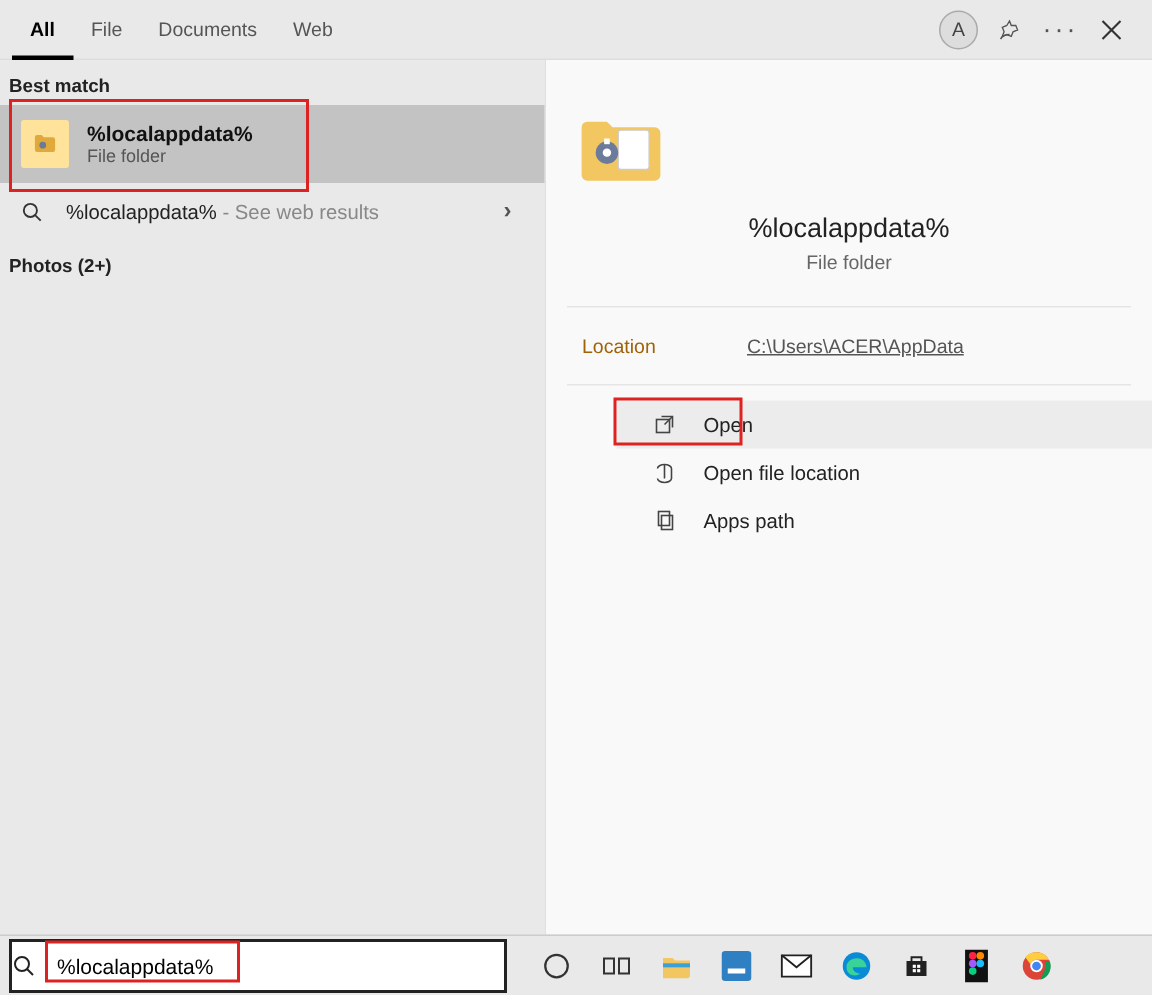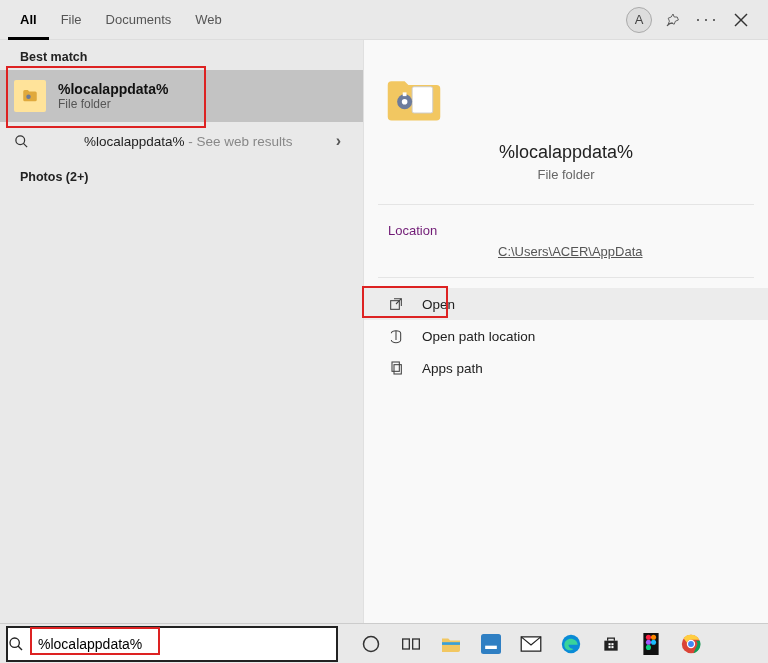--- a/index.html
+++ b/index.html
@@ -13,46 +13,46 @@
   .tab .chev { font-size:10px; margin-left:4px; }
   .spacer { flex:1; }
   .topicon { width:34px; height:34px; display:flex; align-items:center; justify-content:center; color:#555; cursor:pointer; }
   .avatar { width:26px; height:26px; border-radius:50%; border:1px solid #aaa; background:#ddd; display:flex; align-items:center; justify-content:center; font-size:13px; color:#444; }
 
   
   .body { display:flex; height:583px; }
   .left { width:363px; background:#e9e9e9; display:flex; flex-direction:column; }
   .right { flex:1; background:#f9f9f9; border-left:1px solid #e0e0e0; display:flex; flex-direction:column; }
 
-  .section-label { font-size:12.5px; font-weight:700; color:#222; padding:10px 20px 6px; }
+  .section-label { font-size:12.5px; font-weight:700; color:#222; padding:10px 6px 6px; }
 
   .best-match { display:flex; align-items:center; padding:10px 14px; background:#c3c3c3; position:relative; }
   .best-match .ficon { width:32px; height:32px; background:#ffe39a; border-radius:2px; display:flex; align-items:center; justify-content:center; margin-right:12px; }
   .best-match .ficon svg { width:18px; height:18px; }
   .best-match .title { font-size:14px; font-weight:700; color:#111; }
   .best-match .sub { font-size:12px; color:#555; }
   .redbox { position:absolute; border:2px solid #d22; pointer-events:none; }
 
   .web-item { display:flex; align-items:center; padding:10px 14px; cursor:pointer; }
   .web-item .sicon { width:18px; text-align:center; color:#333; margin-right:12px; font-size:15px; }
-  .web-item .txt { font-size:13.5px; color:#222;margin-left:40px; }
+  .web-item .txt { font-size:13.5px; color:#222; }
   .web-item .txt .dim { color:#888; }
   .web-item .chev { margin-left:auto; color:#555; font-weight:700; padding-right:8px; }
 
   
   .preview-top { text-align:center; padding:28px 20px 22px; }
   .big-folder { margin:0 auto 14px; }
   .preview-title { font-size:18px; color:#222; margin-bottom:4px; }
   .preview-sub { font-size:13px; color:#666; }
   .divider { height:1px; background:#e5e5e5; margin:0 14px; }
   .locrow { display:flex; padding:18px 24px; font-size:13px; }
-  .locrow .lbl { width:110px; color:#701a75; }
-  .locrow .val { color:#555; text-decoration:underline; cursor:pointer;margin-top:21px; }
-
-  .action-list { margin-top:10px; }
+  .locrow .lbl { width:110px; color:#a16207; }
+  .locrow .val { color:#555; text-decoration:underline; cursor:pointer; }
+
+  .action-list { margin-top:10px;margin-left:47px; }
   .action { display:flex; align-items:center; padding:8px 24px; font-size:13.5px; color:#222; cursor:pointer; position:relative; }
   .action.selected { background:#ececec; }
   .action .aicon { width:20px; margin-right:14px; color:#444; }
 
   
   .bottom { position:absolute; left:0; bottom:0; width:768px; height:40px; background:#e9e9e9; display:flex; align-items:center; border-top:1px solid #ccc; }
   .searchbox { display:flex; align-items:center; width:332px; height:36px; margin-left:6px; border:2px solid #222; background:#fff; }
   .searchbox .sicon { width:30px; text-align:center; color:#333; font-size:16px; }
   .searchbox input { border:none; outline:none; font-size:14px; flex:1; height:30px; padding-right:6px; }
   .taskbar { display:flex; align-items:center; gap:18px; padding-left:22px; }
@@ -155,21 +155,21 @@
           <span>Open</span>
           <div class="redbox" style="left:-2px; top:-2px; width:86px; height:32px;"></div>
         </div>
         <div class="action">
           <span class="aicon">
             <svg width="16" height="16" viewBox="0 0 24 24" fill="none" stroke="#444" stroke-width="1.6">
                 <path d="M12 4v14"></path>
                 <path d="M5 8c0-2 3-4 7-4s7 2 7 4v10c0 2-3 4-7 4s-7-2-7-4"></path>
               </svg>
           </span>
-          <span>Open path location</span>
+          <span>Open file location</span>
         </div>
         <div class="action">
           <span class="aicon">
             <svg width="16" height="16" viewBox="0 0 24 24" fill="none" stroke="#444" stroke-width="1.6">
                 <rect x="6" y="3" width="11" height="14"></rect>
                 <rect x="9" y="7" width="11" height="14"></rect>
               </svg>
           </span>
           <span>Apps path</span>
         </div>

